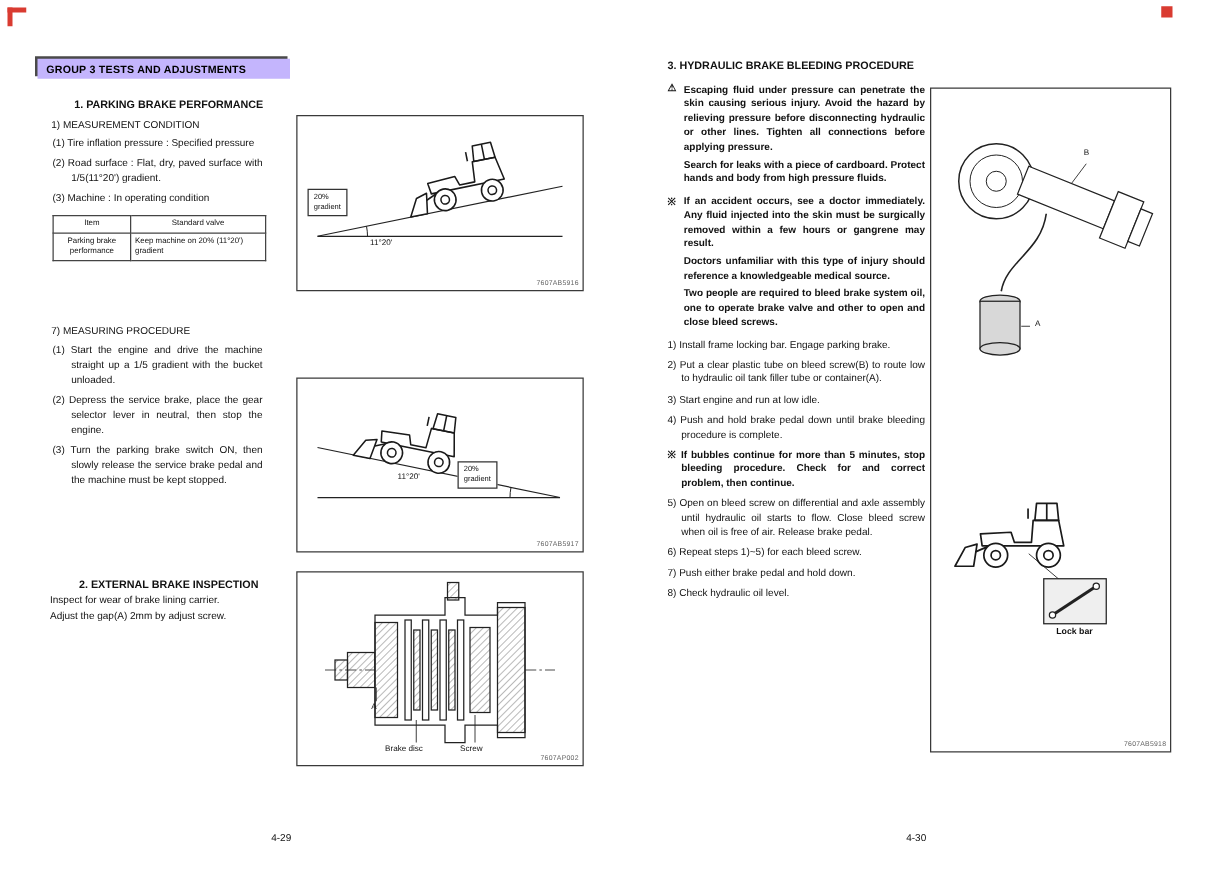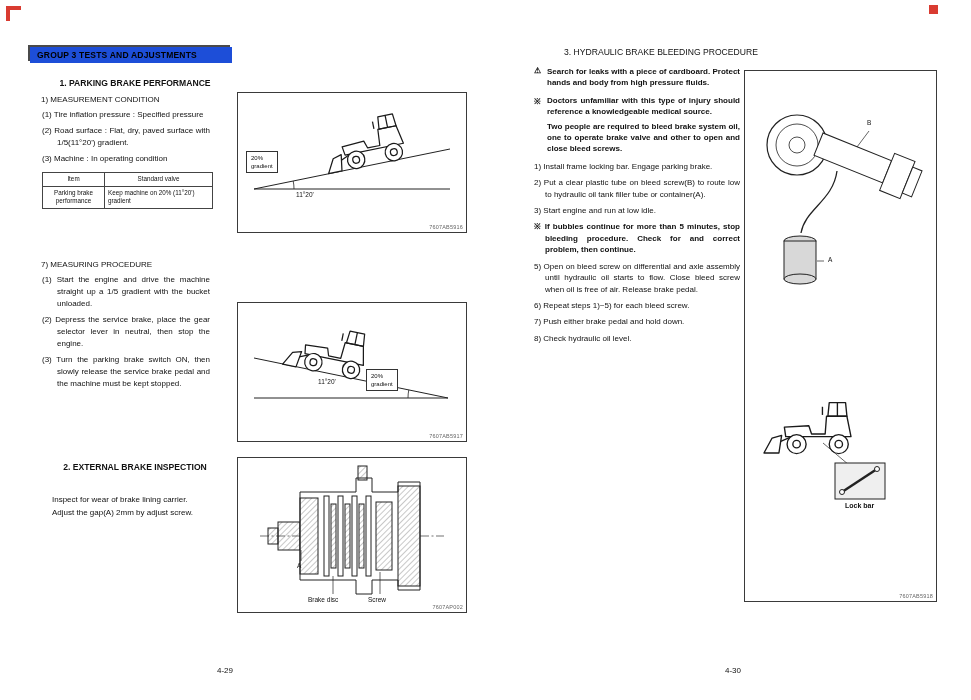--- a/index.html
+++ b/index.html
@@ -11,35 +11,35 @@
   .abs { position:absolute; }
 
   
   .crop-tl { position:absolute; left:6px; top:6px; width:15px; height:15px;
              border-left:4px solid #d93b31; border-top:4px solid #d93b31; }
   .crop-tr { position:absolute; left:929px; top:5px; width:9px; height:9px; background:#d93b31; }
 
   
   .group-header {
     position:absolute; left:30px; top:47px; width:202px; height:16px;
-    background:#1d4ed8; color:#000; font-size:8.5px; font-weight:bold;
+    background:#c4b5fd; color:#000; font-size:8.5px; font-weight:bold;
     line-height:16px; padding-left:7px; letter-spacing:.2px;
     box-shadow:-2px -2px 0 0 #4a4a4a;
   }
 
   .h-sec { font-size:8.6px; font-weight:bold;text-align:center; }
   .h-sub { font-size:8px; font-weight:normal; margin:7px 0 5px 8px; }
 
   .item {
     font-size:8px; line-height:12px; text-align:justify;
     padding-left:15px; text-indent:-15px; margin:0 0 4px 9px; width:168px;
   }
   .item.bold, .bold { font-weight:bold; }
   .note-hang { padding-left:11px; text-indent:-11px; }
-  .plain-line { font-size:8px; line-height:12.5px; margin-left:19px; }
+  .plain-line { font-size:8px; line-height:12.5px; margin-left:7px; }
 
   .spec-table { border-collapse:collapse; margin:7px 0 0 9px; }
   .spec-table th, .spec-table td {
     border:1px solid #444; font-size:6.3px; line-height:8.5px;
     padding:2px 3px; font-weight:normal; vertical-align:middle; text-align:center;
   }
   .spec-table th { height:13px; }
   .spec-table td.val { text-align:left; }
 
   
@@ -47,21 +47,21 @@
   .fig svg { display:block; }
   .fig-code { position:absolute; right:3px; bottom:2px; font-size:5.5px; color:#666; letter-spacing:.2px; }
   .grad-box {
     position:absolute; border:1px solid #333; background:#fff;
     font-size:6px; line-height:8px; padding:2px 4px; white-space:nowrap;
   }
   .fig-text { position:absolute; font-size:6.5px; white-space:nowrap; }
   .fig-text-b { position:absolute; font-size:7px; font-weight:bold; white-space:nowrap; }
 
   
-  .rp-title { position:absolute; left:564px; top:47px; width:220px; font-size:8.6px; font-weight:normal; }
+  .rp-title { position:absolute; left:534px; top:47px; width:220px; font-size:8.6px; font-weight:bold; }
   .rp-col { position:absolute; left:534px; top:66px; width:206px; }
   .rp-block { position:relative; padding-left:13px; margin-bottom:6px; }
   .rp-block .mark { position:absolute; left:0; top:0; font-size:8px; font-weight:bold; }
   .rp-block p { font-size:8px; line-height:11.4px; text-align:justify; margin-bottom:3px; }
   .step {
     font-size:8px; line-height:11.4px; text-align:justify;
     padding-left:11px; text-indent:-11px; margin-bottom:5px;
   }
   .page-num { position:absolute; top:666px; width:50px; text-align:center; font-size:8px; }
 </style>
@@ -111,21 +111,21 @@
 </div>
 
 <div class="abs" style="left:33px; top:260px; width:204px;">
   <div class="h-sub" style="margin-top:0;">7) MEASURING PROCEDURE</div>
   <div class="item">(1) Start the engine and drive the machine straight up a 1/5 gradient with the bucket unloaded.</div>
   <div class="item">(2) Depress the service brake, place the gear selector lever in neutral, then stop the engine.</div>
   <div class="item">(3) Turn the parking brake switch ON, then slowly release the service brake pedal and the machine must be kept stopped.</div>
 </div>
 
 <div class="abs" style="left:33px; top:462px; width:204px;">
-  <div class="h-sec" style="margin-bottom:22px;">2. EXTERNAL BRAKE INSPECTION</div>
+  <div class="h-sec" style="margin-bottom:2px;">2. EXTERNAL BRAKE INSPECTION</div>
   <div class="plain-line">Inspect for wear of brake lining carrier.</div>
   <div class="plain-line">Adjust the gap(A) 2mm by adjust screw.</div>
 </div>
 
 <div class="fig" style="left:237px; top:92px; width:230px; height:141px;">
   <svg viewBox="0 0 228 139" width="228" height="139">
     <line x1="16" y1="96" x2="212" y2="96" stroke="#222" stroke-width="1"></line>
     <line x1="16" y1="96" x2="212" y2="56" stroke="#222" stroke-width="1"></line>
     <path d="M 56 96 A 40 40 0 0 0 55.2 88" fill="none" stroke="#222" stroke-width="0.8"></path>
     <use href="#loader" transform="translate(138,71) rotate(-11.5) scale(0.62)"></use>
@@ -185,30 +185,33 @@
   <div class="fig-code">7607AP002</div>
 </div>
 
 <div class="page-num" style="left:200px;">4-29</div>
 
 <div class="rp-title">3. HYDRAULIC BRAKE BLEEDING PROCEDURE</div>
 
 <div class="rp-col">
   <div class="rp-block bold">
     <span class="mark">⚠</span>
+    <p>Escaping fluid under pressure can penetrate the skin causing serious injury. Avoid the hazard by relieving pressure before disconnecting hydraulic or other lines.  Tighten all connections before applying pressure.</p>
     <p>Search for leaks with a piece of cardboard.  Protect hands and body from high pressure fluids.</p>
   </div>
   <div class="rp-block bold">
     <span class="mark">※</span>
+    <p>If an accident occurs, see a doctor immediately.  Any fluid injected into the skin must be surgically removed within a few hours or gangrene may result.</p>
     <p>Doctors unfamiliar with this type of injury should reference a knowledgeable medical source.</p>
     <p>Two people are required to bleed brake system oil, one to operate brake valve and other to open and close bleed screws.</p>
   </div>
   <div class="step">1) Install frame locking bar.  Engage parking brake.</div>
   <div class="step">2) Put a clear plastic tube on bleed screw(B) to route low to hydraulic oil tank filler tube or container(A).</div>
   <div class="step">3) Start engine and run at low idle.</div>
+  <div class="step">4) Push and hold brake pedal down until brake bleeding procedure is complete.</div>
   <div class="step bold">※ If bubbles continue for more than 5 minutes, stop bleeding procedure. Check for and correct problem, then continue.</div>
   <div class="step">5) Open on bleed screw on differential and axle assembly until hydraulic oil starts to flow.  Close bleed screw when oil is free of air.  Release brake pedal.</div>
   <div class="step">6) Repeat steps 1)~5) for each bleed screw.</div>
   <div class="step">7) Push either brake pedal and hold down.</div>
   <div class="step">8) Check hydraulic oil level.</div>
 </div>
 
 <div class="fig" style="left:744px; top:70px; width:193px; height:532px;">
   <svg viewBox="0 0 191 530" width="191" height="530">
     <circle cx="52" cy="74" r="30" fill="#fff" stroke="#222" stroke-width="1.2"></circle>

